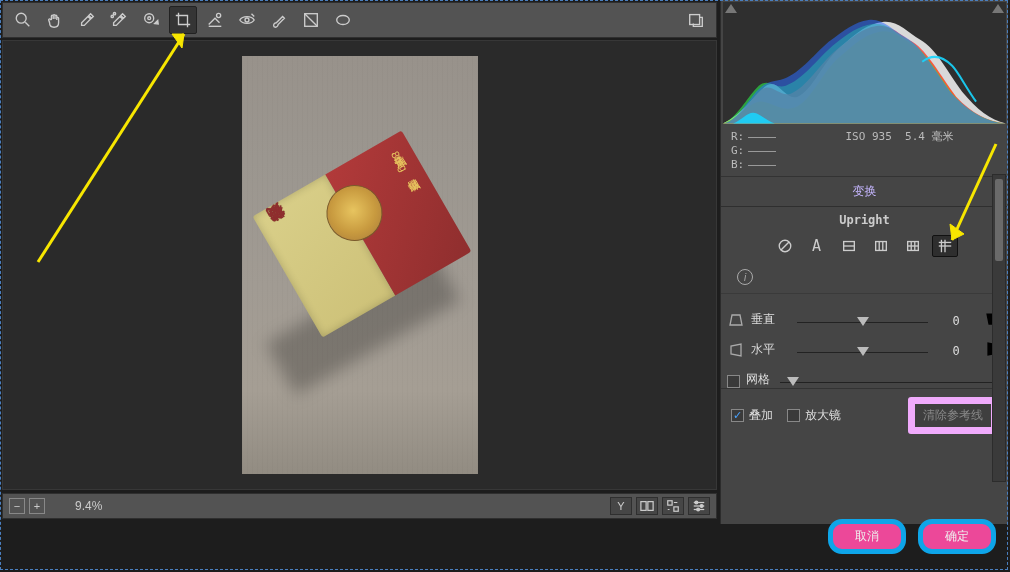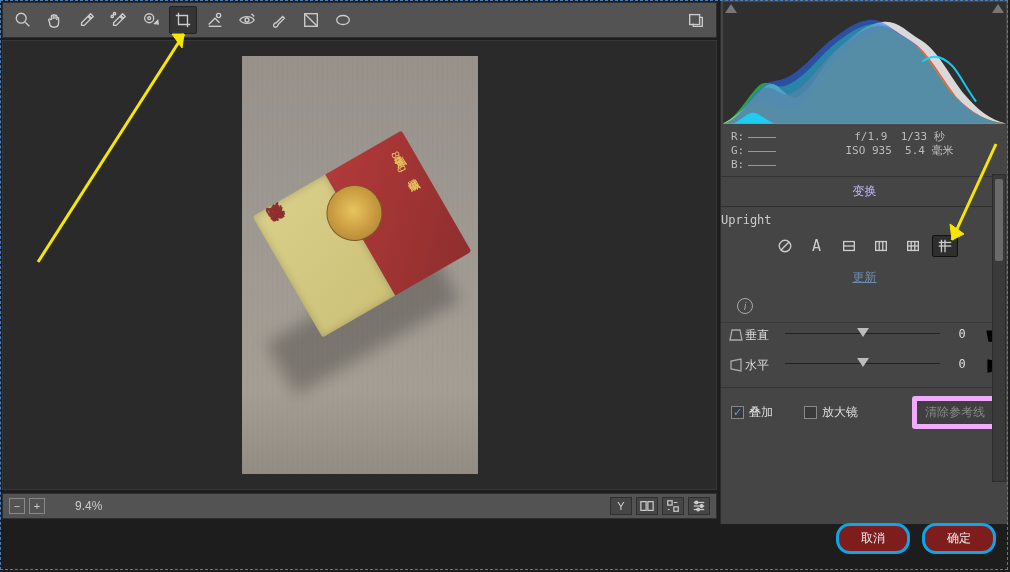--- a/index.html
+++ b/index.html
@@ -145,82 +145,82 @@
   .rgb-row { display:flex; gap:4px; align-items:center;}
   .dash { border-top:1px solid #999; width:28px; height:0; display:inline-block;}
 
   .section-title {
     text-align:center; padding:6px 0; color:#c4b5fd;
     border-bottom:1px solid #2f2f2f;
   }
   .upright {
     padding: 6px 0 8px 0;
   }
-  .upright .title { text-align:left; font-family: monospace; color:#ccc; margin-bottom:8px;}
+  .upright .title { text-align:center; font-family: monospace; color:#ccc; margin-bottom:8px;font-weight:bold;}
   .upright-row {
     display:flex; justify-content:center; gap:6px; align-items:center;
   }
   .ubtn {
     width:26px; height:22px; display:flex; align-items:center; justify-content:center;
     color:#ccc; border-radius:2px;
     font-size:15px;
   }
   .ubtn.selected { background:#2e2e2e; border:1px solid #111;}
   .ubtn svg { width:16px; height:16px; stroke:#ccc; fill:none; stroke-width:1.5;}
 
   .update-link { text-align:center; color:#6e8db3; text-decoration:underline; padding:4px 0 8px 0; cursor:pointer;}
   .hint { display:flex; gap:8px; padding:4px 16px 8px 16px; color:#ccc; align-items:flex-start; border-bottom:1px solid #3a3a3a;}
   .hint .i { width:16px;height:16px;border:1.5px solid #aaa;border-radius:50%; display:flex;align-items:center;justify-content:center; font-size:10px; font-style:italic; color:#aaa; flex-shrink:0;}
   .hint .t { line-height:15px; }
 
   .sliders { padding: 4px 6px 0 6px;}
-  .srow { display:flex; align-items:flex-start; height:30px; position:relative;}
+  .srow { display:flex; align-items:flex-end; height:30px; gap:6px; position:relative;}
   .srow .icon { width:18px; display:flex; justify-content:center;}
   .srow .icon svg{ width:16px;height:16px; stroke:#aaa; fill:none; stroke-width:1.3;}
   .srow .label { width:40px; color:#ddd;}
   .srow .val { width:44px; text-align:center; color:#ddd; font-family:monospace;}
   .srow .right-icon { width:18px; display:flex; justify-content:center;}
   .strack { flex:1; height:12px; position:relative;}
   .strack .line { position:absolute; left:0; right:0; top:50%; height:1px; background:#222;}
   .strack .thumb {
     position:absolute; top:1px; width:0;height:0;
     border-left:6px solid transparent; border-right:6px solid transparent;
     border-top:9px solid #bcbcbc;
     transform: translateX(-6px);
   }
   .srow.grid .label{ width:auto;}
   .srow.grid .strack{ flex:1; margin-left:4px;}
 
   .checks {
-    padding: 8px 10px; display:flex; align-items:center; gap:31px;
+    padding: 8px 10px; display:flex; align-items:center; gap:14px;
     border-top:1px solid #333;
   }
   .chk { display:flex; align-items:center; gap:5px; color:#ddd;}
   .chkbox { width:13px;height:13px; border:1px solid #888; display:flex; align-items:center; justify-content:center; font-size:11px; background:#3a3a3a;}
   .chkbox.checked::after{ content:"✓"; color:#4aa3ff;}
   .ghost-btn {
-    margin-left:auto; border:5px solid #f0abfc; padding:3px 8px; border-radius:3px;
+    margin-left:auto; border:7px solid #f0abfc; padding:3px 8px; border-radius:3px;
     color:#888; background:#3f3f3f;
   }
 
   .scrollbar {
     position:absolute; right:2px; top:174px; width:14px; bottom:42px;
     background:#3a3a3a; border:1px solid #2c2c2c;
   }
   .scrollbar .thumb { position:absolute; left:2px; right:2px; top:4px; height:82px; background:#6a6a6a; border-radius:2px;}
 
   
   .bottom-buttons {
     position:absolute; left:718px; bottom:6px; right:6px;
     display:flex; justify-content:flex-end; gap:12px;
     padding:12px 8px;
   }
   .btn {
-    padding: 4px 22px; border:3px solid #0ea5e9; border-radius:14px;
-    background:#7f1d1d; color:#eee;
+    padding: 4px 22px; border:5px solid #0ea5e9; border-radius:14px;
+    background:#ec4899; color:#eee;
   }
 
   
   .outer-dash {
     position:absolute; left:0; top:0; width:1008px; height:570px;
     border:1px dashed #4a7fbf; pointer-events:none;
   }
 
   
   .arrow { position:absolute; pointer-events:none; }
@@ -372,21 +372,20 @@
       <div class="rgb-row">
           <span>G:</span>
           <span class="dash"></span>
         </div>
       <div class="rgb-row">
           <span>B:</span>
           <span class="dash"></span>
         </div>
     </div>
     <div class="exif">
-      <div><span>f/1.9</span>&nbsp;&nbsp;<span>1/33 秒</span></div>
       <div><span>ISO 935</span>&nbsp;&nbsp;<span>5.4 毫米</span></div>
     </div>
   </div>
 
   <div class="section-title">变换</div>
 
   <div class="upright">
     <div class="title">Upright</div>
     <div class="upright-row">
       <div class="ubtn">
@@ -421,21 +420,20 @@
           <svg viewBox="0 0 18 18">
             <line x1="9" y1="2" x2="9" y2="16"></line>
             <line x1="2" y1="9" x2="16" y2="9"></line>
             <line x1="5" y1="2" x2="5" y2="16"></line>
             <line x1="2" y1="5" x2="16" y2="5"></line>
           </svg>
         </div>
     </div>
   </div>
 
-  <div class="update-link">更新</div>
 
   <div class="hint">
     <div class="i">i</div>
   </div>
 
   <div class="sliders">
     <div class="srow">
       <div class="icon">
           <svg viewBox="0 0 16 16">
             <path d="M4 3h8l2 10H2z"></path>
@@ -462,20 +460,28 @@
       <div class="label">水平</div>
       <div class="strack">
           <div class="line"></div>
           <div class="thumb" style="left:50%"></div>
         </div>
       <div class="val">0</div>
       <div class="right-icon">
           <svg viewBox="0 0 16 16">
             <path d="M13 4v8L3 14V2z"></path>
           </svg>
+        </div>
+    </div>
+    <div class="srow grid">
+      <div class="chkbox"></div>
+      <div class="label">网格</div>
+      <div class="strack">
+          <div class="line"></div>
+          <div class="thumb" style="left:6%"></div>
         </div>
     </div>
   </div>
 
   <div class="checks">
     <div class="chk">
         <div class="chkbox checked"></div>
         <span>叠加</span>
       </div>
     <div class="chk">

